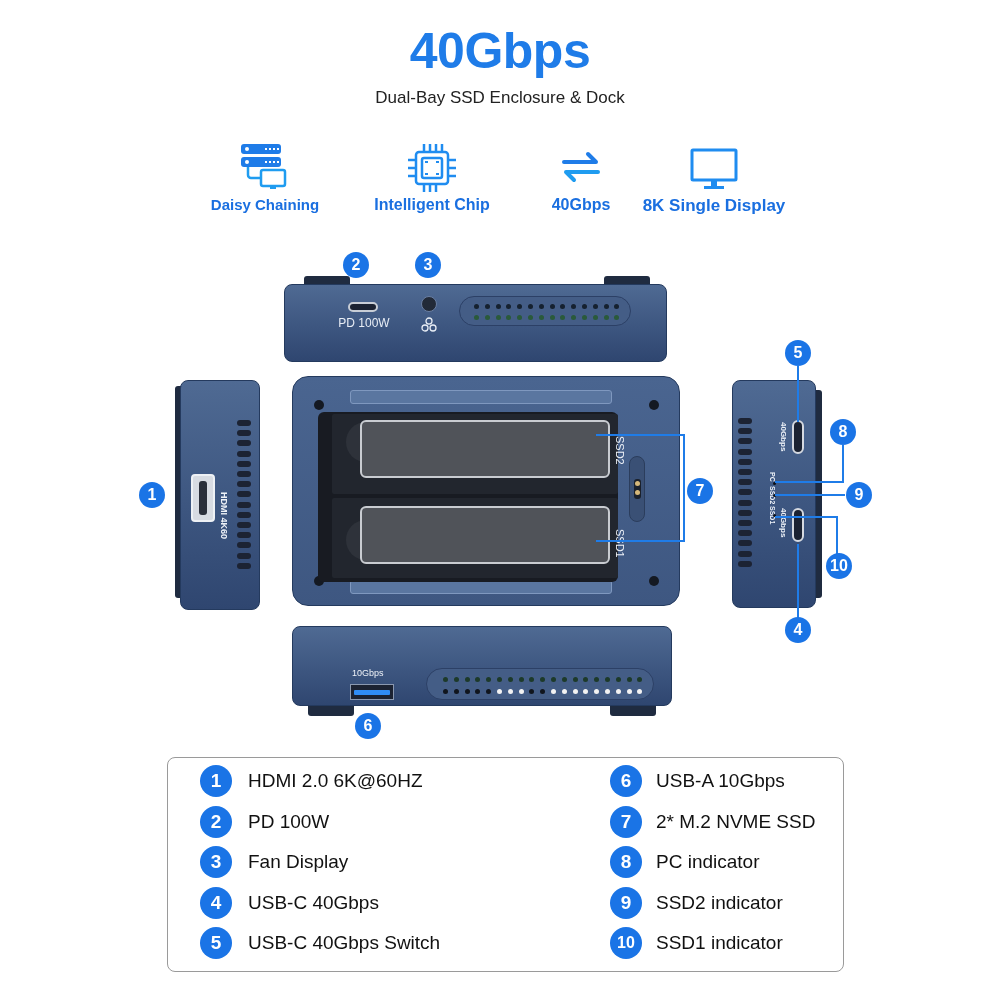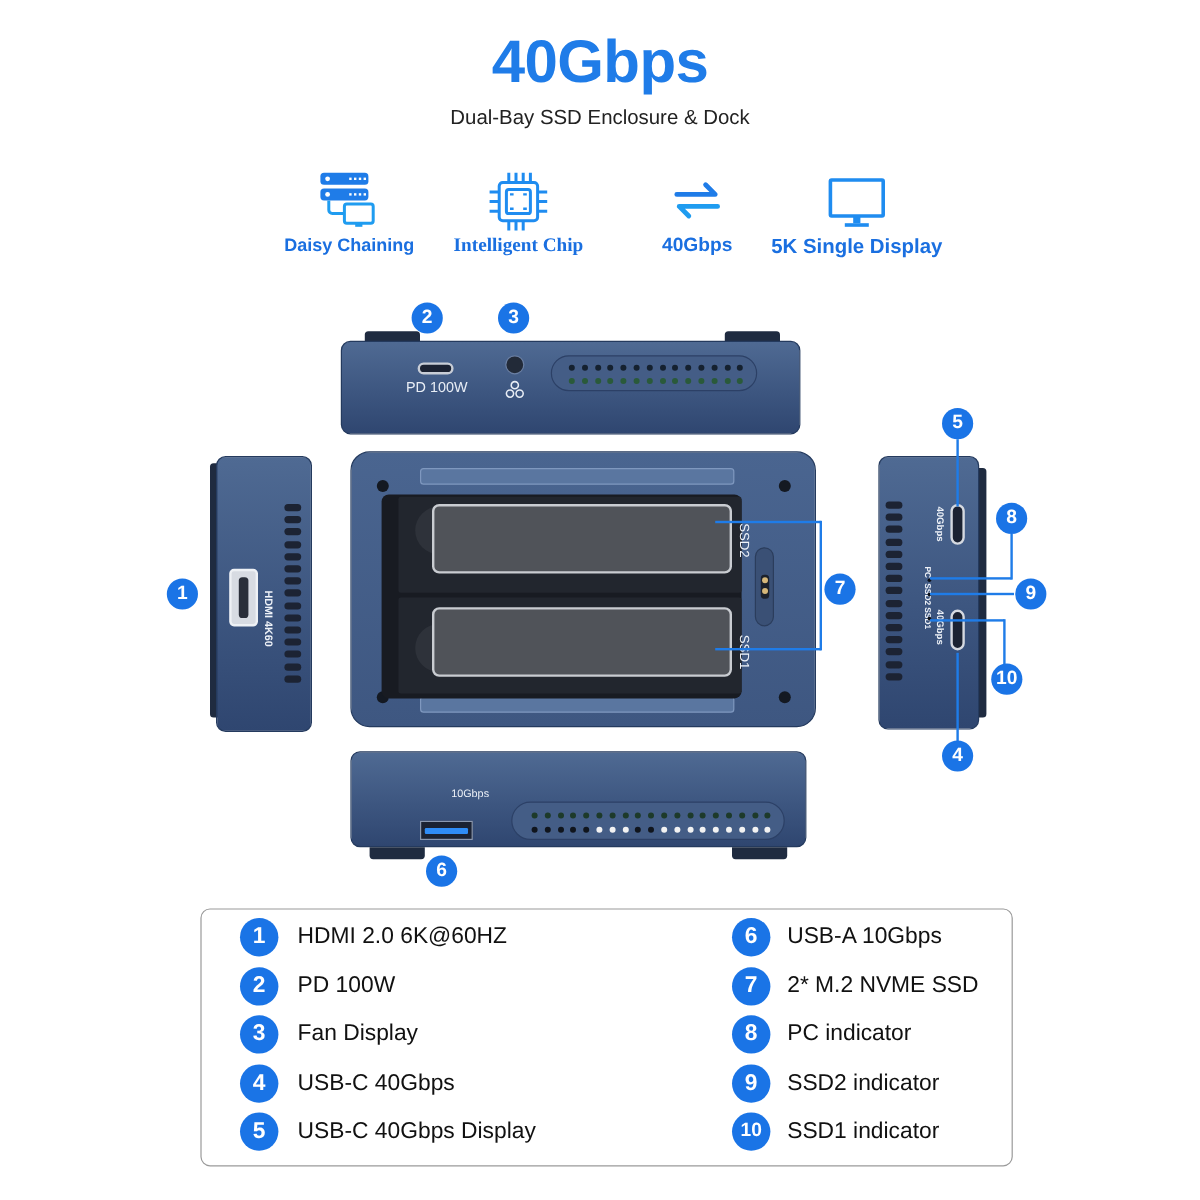--- a/index.html
+++ b/index.html
@@ -40,21 +40,21 @@
   .legend-text { margin-left: 16px; font-size: 19px; color: #111; white-space: nowrap; }
 
   .dot-vent { position: absolute; width: 5px; height: 5px; border-radius: 50%; }
 </style>
 </head>
 <body>
 
 <div class="title">40Gbps</div>
 <div class="subtitle">Dual-Bay SSD Enclosure &amp; Dock</div>
 
-<div class="feature" style="left:235px; width:112px;">
+<div class="feature" style="left:209px; width:112px;">
   <svg width="60" height="50" viewBox="0 0 60 50">
     <rect x="6" y="2" width="40" height="10" rx="3" fill="#1f7ce8"></rect>
     <rect x="6" y="15" width="40" height="10" rx="3" fill="#1f7ce8"></rect>
     <circle cx="12" cy="7" r="2" fill="#fff"></circle>
       <circle cx="12" cy="20" r="2" fill="#fff"></circle>
     <g fill="#fff">
         <rect x="30" y="6" width="2" height="2"></rect>
         <rect x="34" y="6" width="2" height="2"></rect>
         <rect x="38" y="6" width="2" height="2"></rect>
         <rect x="42" y="6" width="2" height="2"></rect>
@@ -63,21 +63,21 @@
         <rect x="38" y="19" width="2" height="2"></rect>
         <rect x="42" y="19" width="2" height="2"></rect>
       </g>
     <path d="M13 25 v8 a3 3 0 0 0 3 3 h9" stroke="#1f9cf0" stroke-width="2.5" fill="none"></path>
     <rect x="26" y="28" width="24" height="16" rx="2" fill="none" stroke="#1f9cf0" stroke-width="2.5"></rect>
     <rect x="35" y="44" width="6" height="3" fill="#1f9cf0"></rect>
   </svg>
   <span class="feature-label" style="font-size:15px; margin-top:4px;">Daisy Chaining</span>
 </div>
 
-<div class="feature" style="left:368px; width:128px;font-family:Liberation Serif, serif;">
+<div class="feature" style="left:368px; width:128px;">
   <svg width="60" height="52" viewBox="0 0 60 52">
     <rect x="14" y="10" width="32" height="32" rx="3" fill="none" stroke="#1f8cf0" stroke-width="2.5"></rect>
     <rect x="20" y="16" width="20" height="20" rx="2" fill="none" stroke="#1f8cf0" stroke-width="2.5"></rect>
     <path d="M24 21 v-1 h2 M36 21 v-1 h-2 M24 31 v1 h2 M36 31 v1 h-2" stroke="#1f8cf0" stroke-width="2" fill="none"></path>
     <g stroke="#1f8cf0" stroke-width="2.5">
       <line x1="22" y1="2" x2="22" y2="10"></line>
         <line x1="28" y1="2" x2="28" y2="10"></line>
         <line x1="34" y1="2" x2="34" y2="10"></line>
         <line x1="40" y1="2" x2="40" y2="10"></line>
       <line x1="22" y1="42" x2="22" y2="50"></line>
@@ -101,21 +101,21 @@
   </svg>
   <span class="feature-label" style="font-size:16px; margin-top:4px;">40Gbps</span>
 </div>
 
 <div class="feature" style="left:638px; width:152px;">
   <svg width="54" height="50" viewBox="0 0 54 50">
     <rect x="5" y="8" width="44" height="30" rx="1" fill="none" stroke="#1f8cf0" stroke-width="3"></rect>
     <rect x="24" y="38" width="6" height="6" fill="#1f8cf0"></rect>
     <rect x="17" y="44" width="20" height="3" fill="#1f8cf0"></rect>
   </svg>
-  <span class="feature-label" style="font-size:17px; margin-top:4px;">5K Single Display</span>
+  <span class="feature-label" style="font-size:17px; margin-top:4px;">8K Single Display</span>
 </div>
 
 <div class="abs" style="left:284px; top:276px; width:383px; height:86px;">
   <div class="foot" style="left:20px; top:0; width:46px;"></div>
   <div class="foot" style="left:320px; top:0; width:46px;"></div>
   <div class="metal abs" style="left:0; top:8px; width:383px; height:78px; border-radius:8px;"></div>
 
   <div class="abs" style="left:64px; top:26px; width:30px; height:10px; border-radius:5px; background:#1b2232; border:2px solid #c8cdd6;"></div>
   <div class="abs" style="left:48px; top:40px; width:64px; text-align:center; color:#e8edf5; font-size:12px;">PD 100W</div>
 
@@ -280,21 +280,21 @@
 <div class="callout-line" style="left:836px; top:516px; width:2px; height:38px;"></div>
 <div class="badge" style="left:826px; top:553px;">10</div>
 
 <div class="callout-line" style="left:797px; top:544px; width:2px; height:74px;"></div>
 <div class="badge" style="left:785px; top:617px;">4</div>
 
 <div class="abs" style="left:292px; top:626px; width:380px; height:90px;">
   <div class="metal abs" style="left:0; top:0; width:380px; height:80px; border-radius:8px;"></div>
   <div class="foot" style="left:16px; top:80px; width:46px; border-radius:0 0 3px 3px;"></div>
   <div class="foot" style="left:318px; top:80px; width:46px; border-radius:0 0 3px 3px;"></div>
-  <div class="abs" style="left:60px; top:30px; color:#eef2f8; font-size:9px;margin-left:24px;">10Gbps</div>
+  <div class="abs" style="left:60px; top:42px; color:#eef2f8; font-size:9px;">10Gbps</div>
   <div class="abs" style="left:58px; top:58px; width:44px; height:16px; background:#1b2232; border:1px solid #8a98b0;">
     <div style="position:absolute; left:3px; top:5px; width:36px; height:5px; background:#2f8cf5; border-radius:1px;"></div>
   </div>
   <div class="abs" style="left:134px; top:42px; width:228px; height:32px; border-radius:16px; background:#445d86; border:1px solid #2c4066;">
     <div id="bottomvent">
         <div class="dot-vent" style="left: 16px; top: 8px; background: rgb(29, 58, 42);"></div>
         <div class="dot-vent" style="left: 16px; top: 20px; background: rgb(16, 21, 29);"></div>
         <div class="dot-vent" style="left: 26.8px; top: 8px; background: rgb(29, 58, 42);"></div>
         <div class="dot-vent" style="left: 26.8px; top: 20px; background: rgb(16, 21, 29);"></div>
         <div class="dot-vent" style="left: 37.6px; top: 8px; background: rgb(29, 58, 42);"></div>
@@ -348,21 +348,21 @@
   <div class="legend-item" style="left:32px; top:88px;">
     <div class="legend-num">3</div>
     <span class="legend-text">Fan Display</span>
   </div>
   <div class="legend-item" style="left:32px; top:129px;">
     <div class="legend-num">4</div>
     <span class="legend-text">USB-C 40Gbps</span>
   </div>
   <div class="legend-item" style="left:32px; top:169px;">
     <div class="legend-num">5</div>
-    <span class="legend-text">USB-C 40Gbps Display</span>
+    <span class="legend-text">USB-C 40Gbps Switch</span>
   </div>
 
   <div class="legend-item" style="left:442px; top:7px;">
     <div class="legend-num">6</div>
     <span class="legend-text" style="margin-left:14px;">USB-A 10Gbps</span>
   </div>
   <div class="legend-item" style="left:442px; top:48px;">
     <div class="legend-num">7</div>
     <span class="legend-text" style="margin-left:14px;">2* M.2 NVME SSD</span>
   </div>

